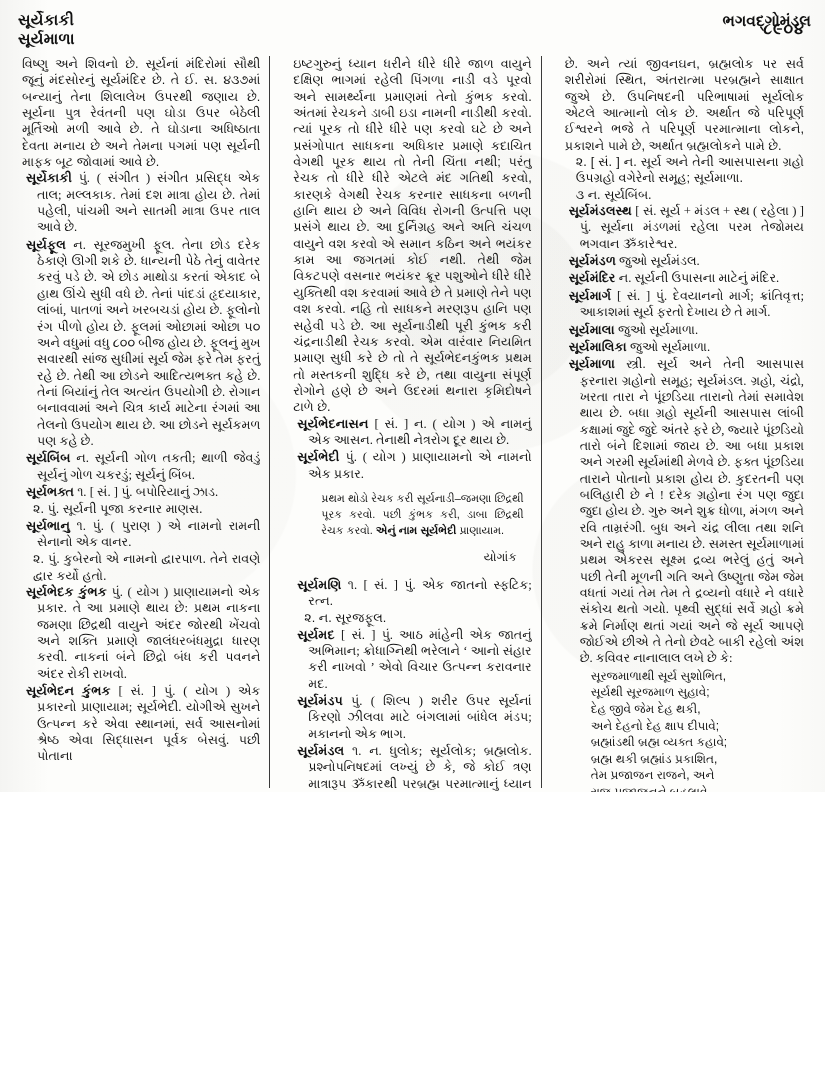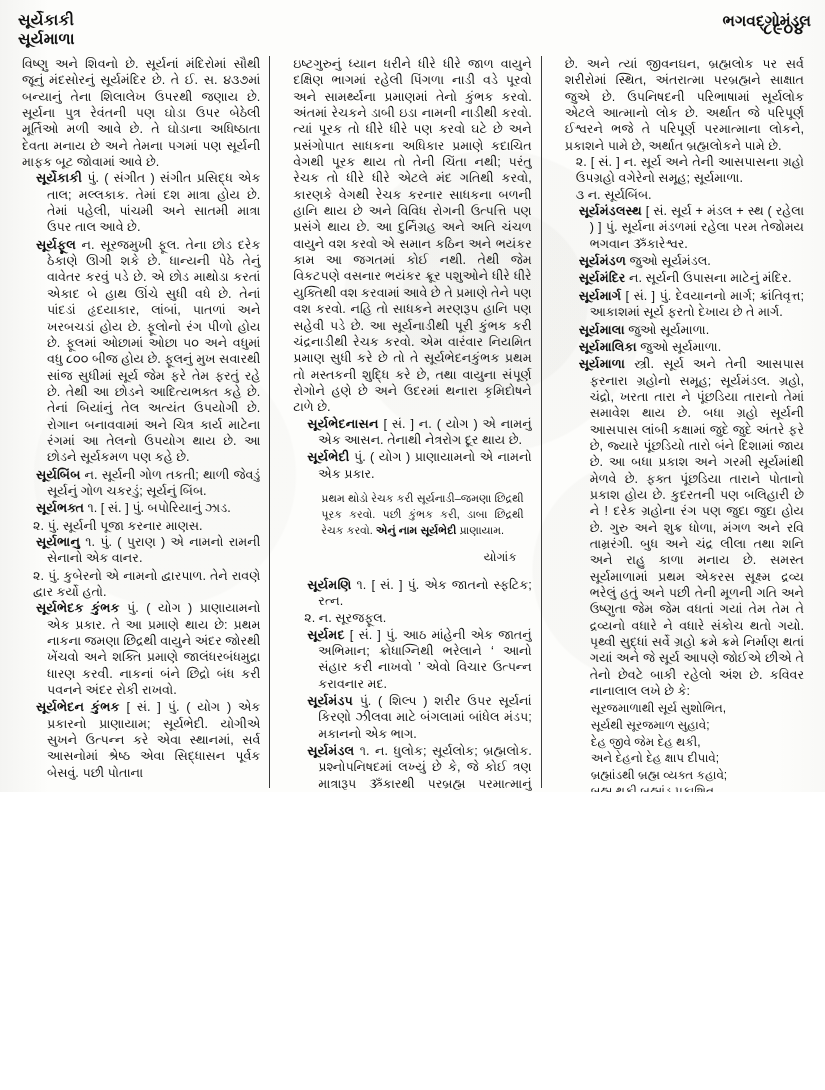--- a/index.html
+++ b/index.html
@@ -79,25 +79,26 @@
     width: 33.333%;
     box-sizing: border-box;
     padding: 0 9px 0 8px;
     font-size: 12.7px;
     line-height: 16.35px;
   }
   .col--1, .col--2 {
     border-right: 1px solid #3a3a3a;
   }
   .entry {
-    margin: 0 0 1px 14px;
+    margin: 0 0 1px 4px;
     text-align: justify;
     text-justify: inter-word;
     text-indent: 0;
     padding-left: 11px;
+    font-family: Liberation Serif, serif;
   }
   .entry.hang { text-indent: -11px; }
   .cont {
     margin: 0;
     text-align: justify;
     text-indent: 0;
   }
   .sense {
     margin: 0;
     text-align: justify;

